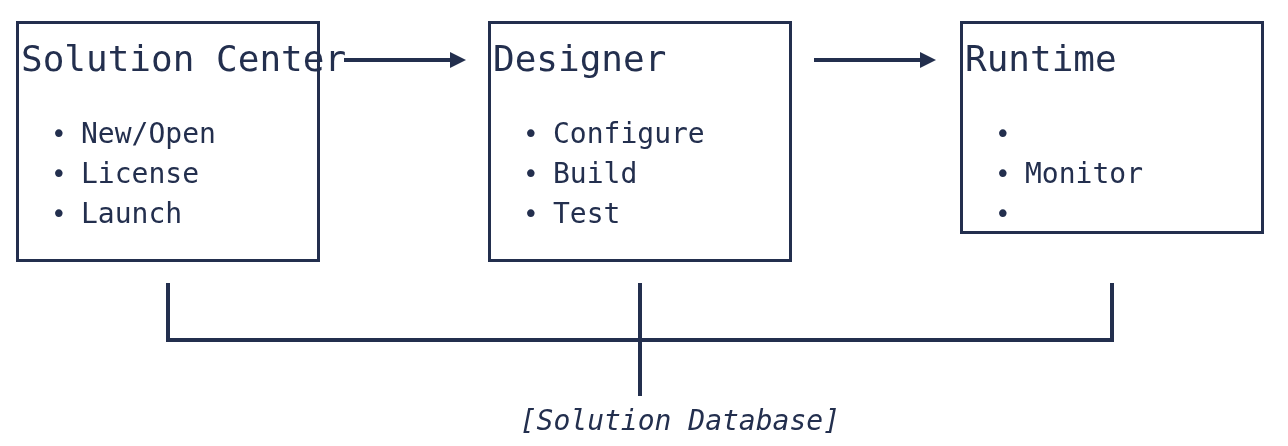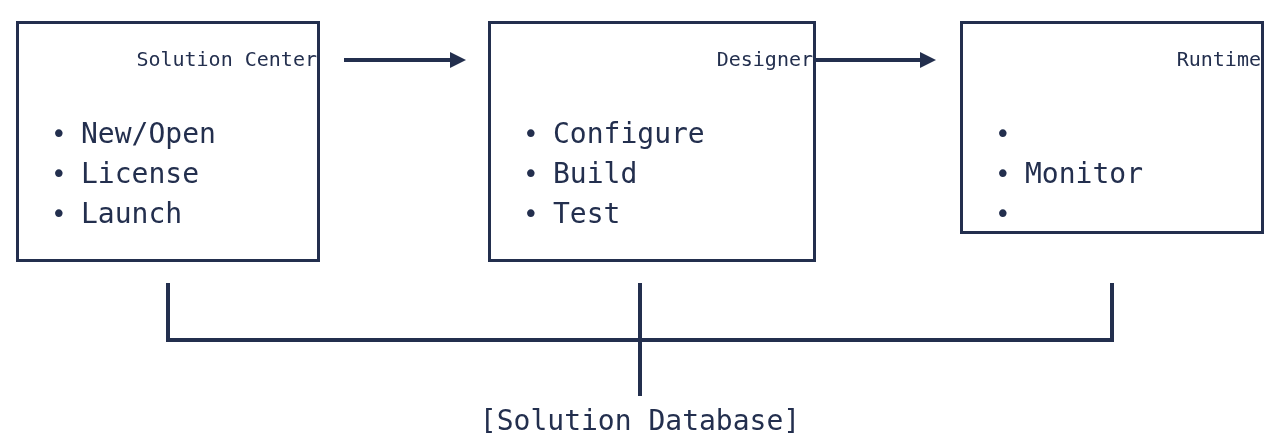--- a/index.html
+++ b/index.html
@@ -24,22 +24,22 @@
     position: absolute;
     box-sizing: border-box;
     border: 3px solid #232f4e;
     background: transparent;
   }
   .node-title {
     position: absolute;
     left: 2px;
     right: 0;
     top: 18px;
-    text-align: right;
-    font-size: 20px;
+    text-align: left;
+    font-size: 36px;
     line-height: 34px;
     letter-spacing: 0px;
     white-space: pre;
   }
   .node-list {
     position: absolute;
     left: 26px;
     top: 90px;
     margin: 0;
     padding: 0;
@@ -91,24 +91,25 @@
   }
   .hline {
     position: absolute;
     height: 4px;
     background: #232f4e;
   }
 
   
   .db-label {
     position: absolute;
-    text-align: center;
+    text-align: right;
     font-size: 28px;
     line-height: 34px;
     white-space: pre;
+    font-style: italic;
   }
 </style>
 </head>
 <body>
 
 <div id="canvas">
 
   <div class="node-box" style="left:16px; top:21px; width:304px; height:241px;">
     <div class="node-title">Solution Center</div>
     <ul class="node-list">
@@ -116,21 +117,21 @@
       <li><span class="bullet">•</span><span>License</span></li>
       <li><span class="bullet">•</span><span>Launch</span></li>
     </ul>
   </div>
 
   <div class="arrow" style="left:344px; top:50px; width:122px;">
     <div class="shaft" style="width:106px;"></div>
     <div class="head" style="left:106px;"></div>
   </div>
 
-  <div class="node-box" style="left:488px; top:21px; width:328px; height:241px;">
+  <div class="node-box" style="left:488px; top:21px; width:304px; height:241px;">
     <div class="node-title">Designer</div>
     <ul class="node-list">
       <li><span class="bullet">•</span><span>Configure</span></li>
       <li><span class="bullet">•</span><span>Build</span></li>
       <li><span class="bullet">•</span><span>Test</span></li>
     </ul>
   </div>
 
   <div class="arrow" style="left:814px; top:50px; width:122px;">
     <div class="shaft" style="width:106px;"></div>

